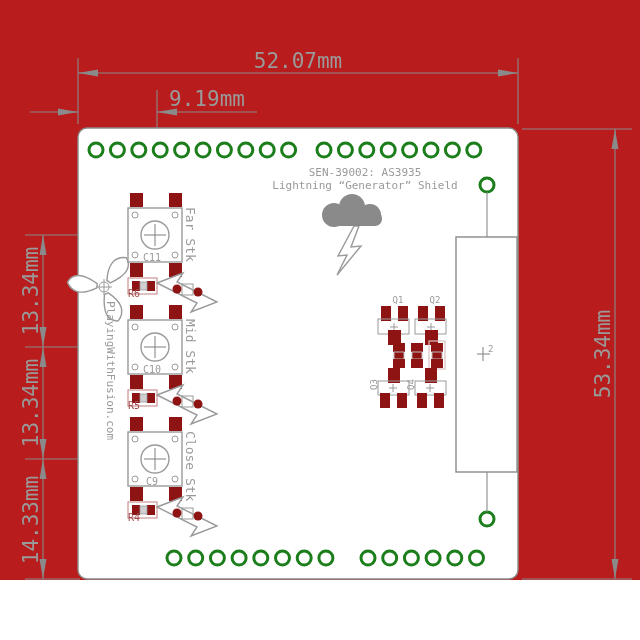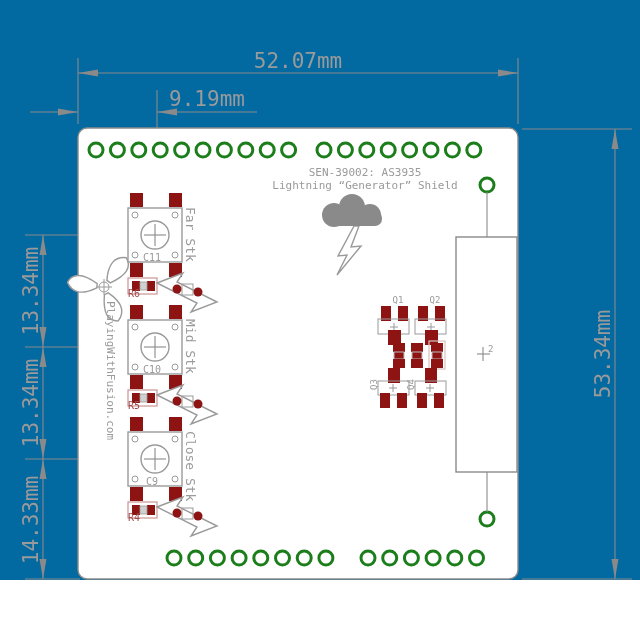--- a/index.html
+++ b/index.html
@@ -1,16 +1,16 @@
 <!DOCTYPE html>
 <html><head>
 <meta charset="utf-8">
 <style>
   html,body{margin:0;padding:0;background:#fff;}
-  .canvas{width:640px;height:580px;background:#0369a1;position:relative;overflow:hidden;}
+  .canvas{width:640px;height:580px;background:#b91c1c;position:relative;overflow:hidden;}
   svg{display:block;}
   text{font-family:"DejaVu Sans Mono","Liberation Mono",monospace;}
   .dim-text{font-size:21px;fill:#9a9a9a;}
   .silk{fill:#9a9a9a;}
   .t9{font-size:9px;}
   .t10{font-size:10px;}
   .t11{font-size:11px;}
   .t13{font-size:13px;}
   .ref-red{fill:#a34a4a;font-size:10px;}
   .ln{stroke:#8a8a8a;stroke-width:1.1;fill:none;}

